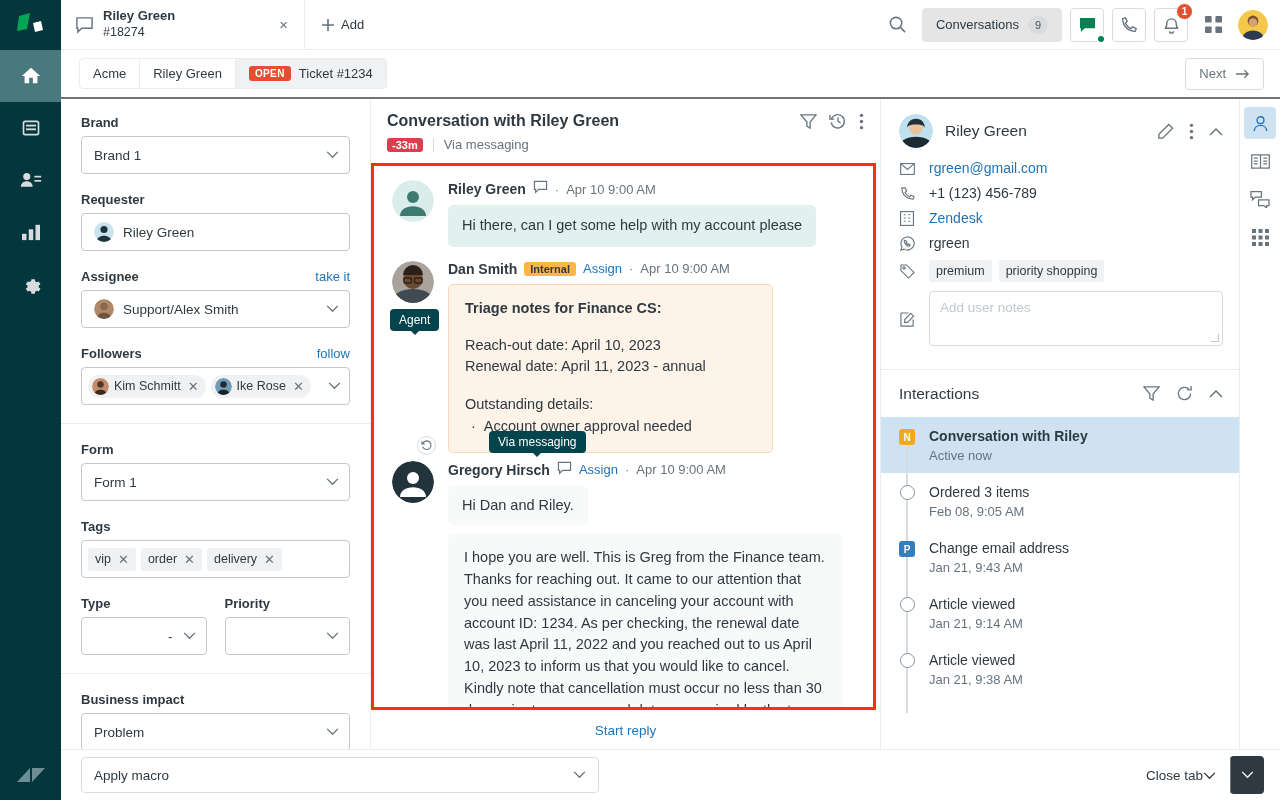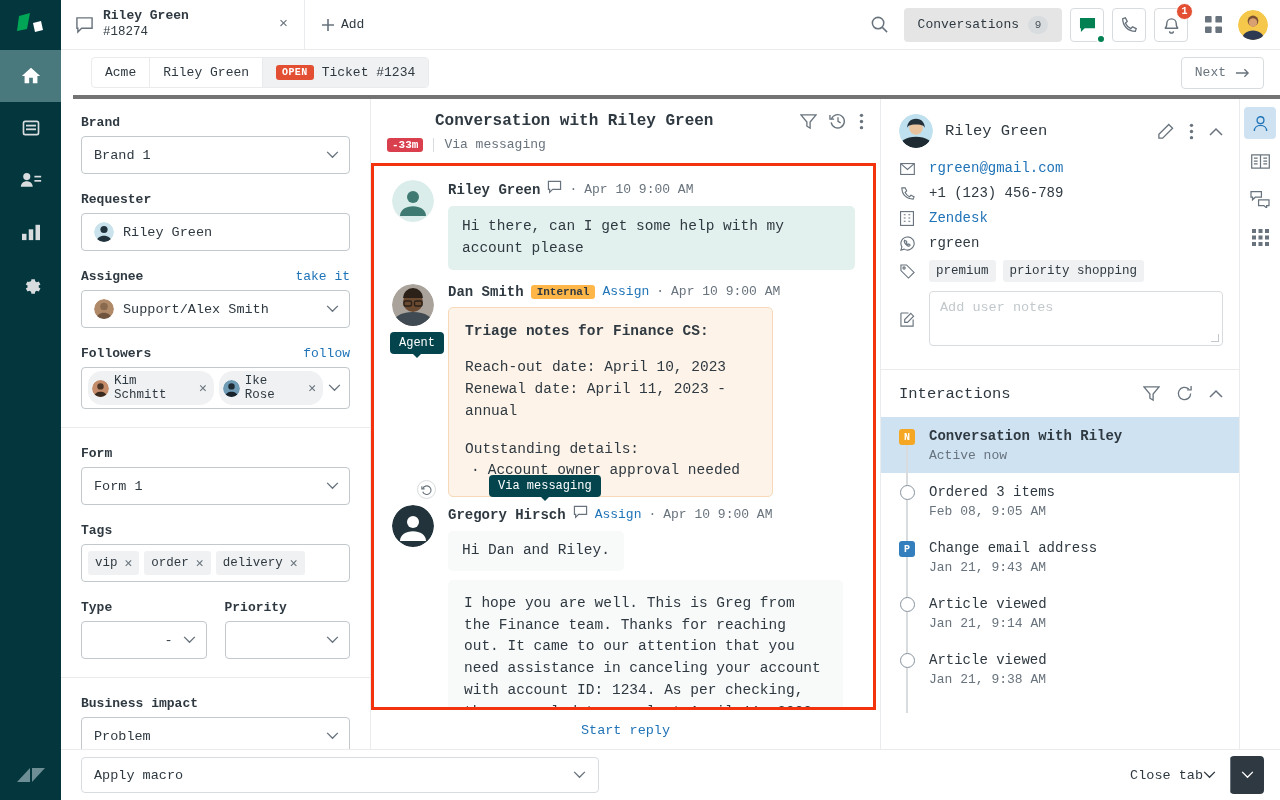--- a/index.html
+++ b/index.html
@@ -2,21 +2,21 @@
 <html><head>
 <meta charset="utf-8">
 <style>
   * { box-sizing: border-box; margin: 0; padding: 0; }
   html, body {
     width: 1280px; height: 800px;
     font-family: "Liberation Sans", sans-serif;
     background: #fff; overflow: hidden;
     -webkit-font-smoothing: antialiased;
   }
-  .app { display: flex; width: 1280px; height: 800px; font-family: Liberation Mono, monospace; }
+  .app { display: flex; width: 1280px; height: 800px; }
 
   
   .navrail {
     width: 61px; background: #03363D; flex: 0 0 61px;
     display: flex; flex-direction: column; align-items: center;
     position: relative;
   }
   .nav-logo { height: 50px; width: 61px; display:flex; align-items:center; justify-content:center; }
   .nav-item {
     width: 61px; height: 52px; display: flex; align-items: center; justify-content: center;
@@ -71,22 +71,22 @@
   }
   .badge-red {
     position: absolute; top: -6px; right: -6px; background: #E34F32; color: #fff;
     font-size: 10px; font-weight: 600; border-radius: 50%; width: 17px; height: 17px;
     display: flex; align-items: center; justify-content: center; border: 1.5px solid #fff;
   }
   .avatar-img { width: 30px; height: 30px; border-radius: 50%; overflow:hidden; cursor:pointer; }
 
   
   .crumbbar {
-    height: 49px; border-bottom: 4px solid #737373; display: flex; align-items: center;
-    padding: 0 16px 0 18px; background: #fff; flex: 0 0 49px; margin-left: 12px;
+    height: 49px; border-bottom: 2px solid #737373; display: flex; align-items: center;
+    padding: 0 16px 0 18px; background: #fff; flex: 0 0 49px;
   }
   .crumbs { display: flex; align-items: stretch; border: 1px solid #E9EBED; border-radius: 4px; height: 31px; overflow:hidden;}
   .crumb {
     display: flex; align-items: center; padding: 0 13px; font-size: 13px; color: #2F3941;
     border-right: 1px solid #E9EBED; cursor: pointer;
   }
   .crumb:last-child { border-right: none; }
   .crumb.current { background: #F0F1F2; gap: 8px; }
   .open-tag {
     background: #E34F32; color: #fff; font-size: 10px; font-weight: 700;
@@ -131,21 +131,21 @@
   .divider { border-top: 1px solid #E9EBED; margin: 0 -20px 18px -20px; }
   .two-col { display: flex; gap: 18px; }
   .two-col > div { flex: 1; }
   .fsel.empty { justify-content: flex-end; }
   .dashval { color:#2F3941; font-size:13.5px; }
 
   
   .convcol { flex: 1; display: flex; flex-direction: column; min-width: 0; border-right: 1px solid #E9EBED; background:#fff;}
   .convhead { padding: 13px 16px 11px 16px; }
   .convhead-row { display: flex; align-items: flex-start; }
-  .convtitle { font-size: 16px; font-weight: 700; color: #2F3941; margin-left: 48px; }
+  .convtitle { font-size: 16px; font-weight: 700; color: #2F3941; }
   .convsub { display: flex; align-items: center; gap: 10px; margin-top: 7px; }
   .sla { background: #D93F4C; color:#fff; font-size: 11px; font-weight: 600; padding: 1px 5px; border-radius: 3px; }
   .vline { width:1px; height: 14px; background: #D8DCDE; }
   .via { font-size: 13px; color: #68737D; }
   .convhead-icons { margin-left: auto; display: flex; align-items: center; gap: 12px; }
   .hicon { color: #68737D; cursor: pointer; display:flex; }
 
   .convlog {
     flex: 1; border: 3px solid #F2330D; border-left: 3px solid #F2330D;
     margin: 0 4px 0 0; overflow: hidden; position: relative; min-height: 0;

